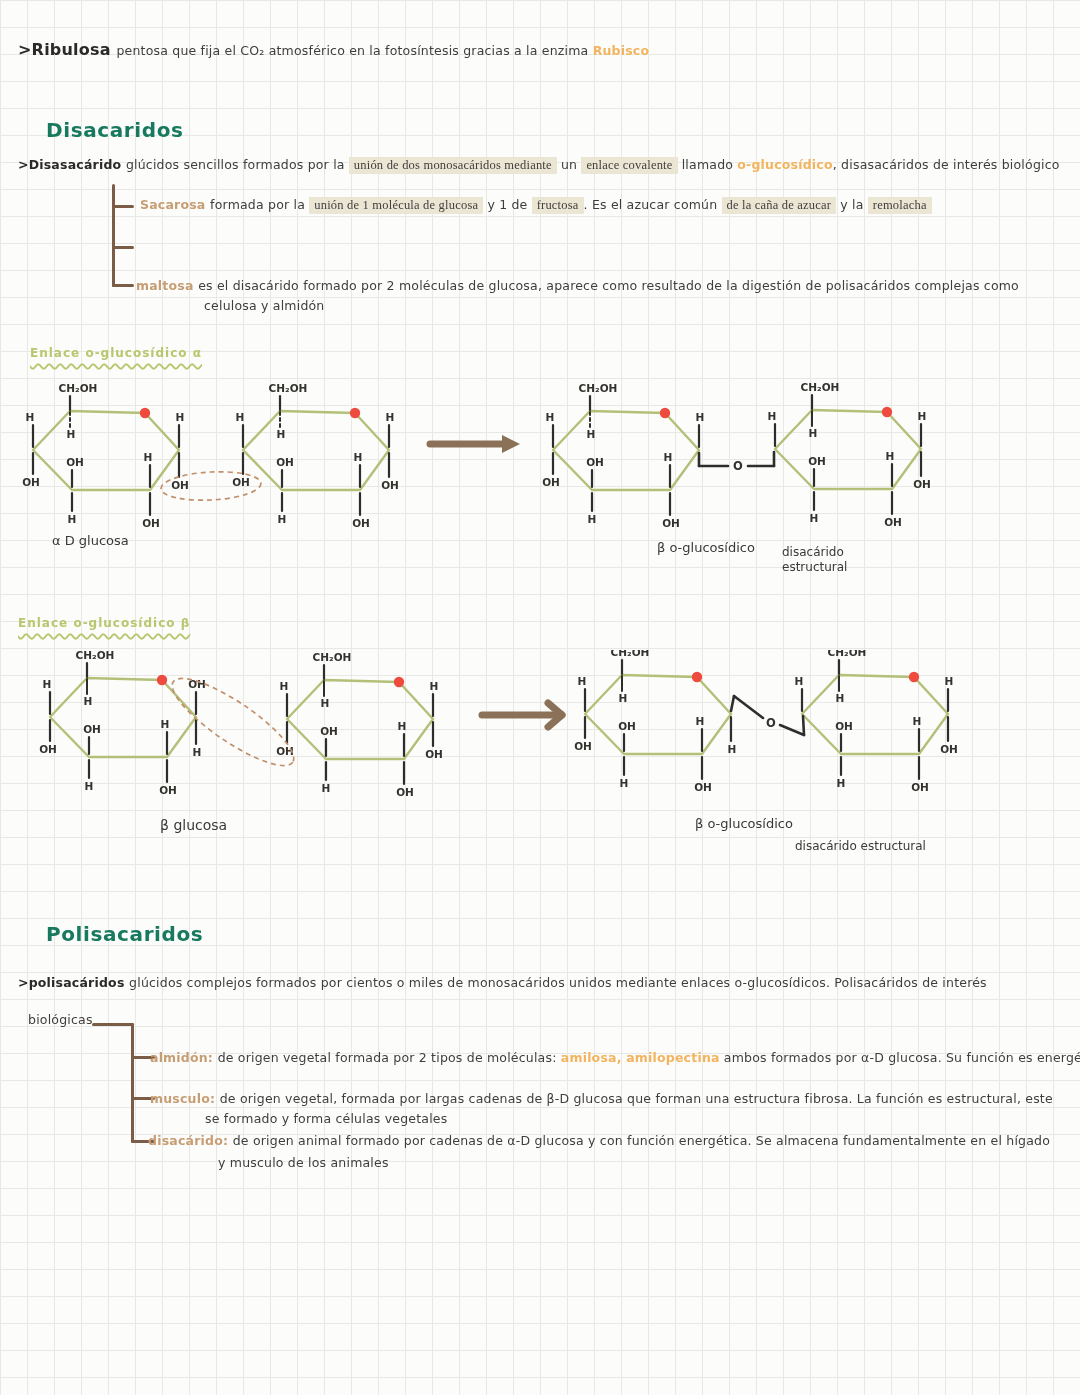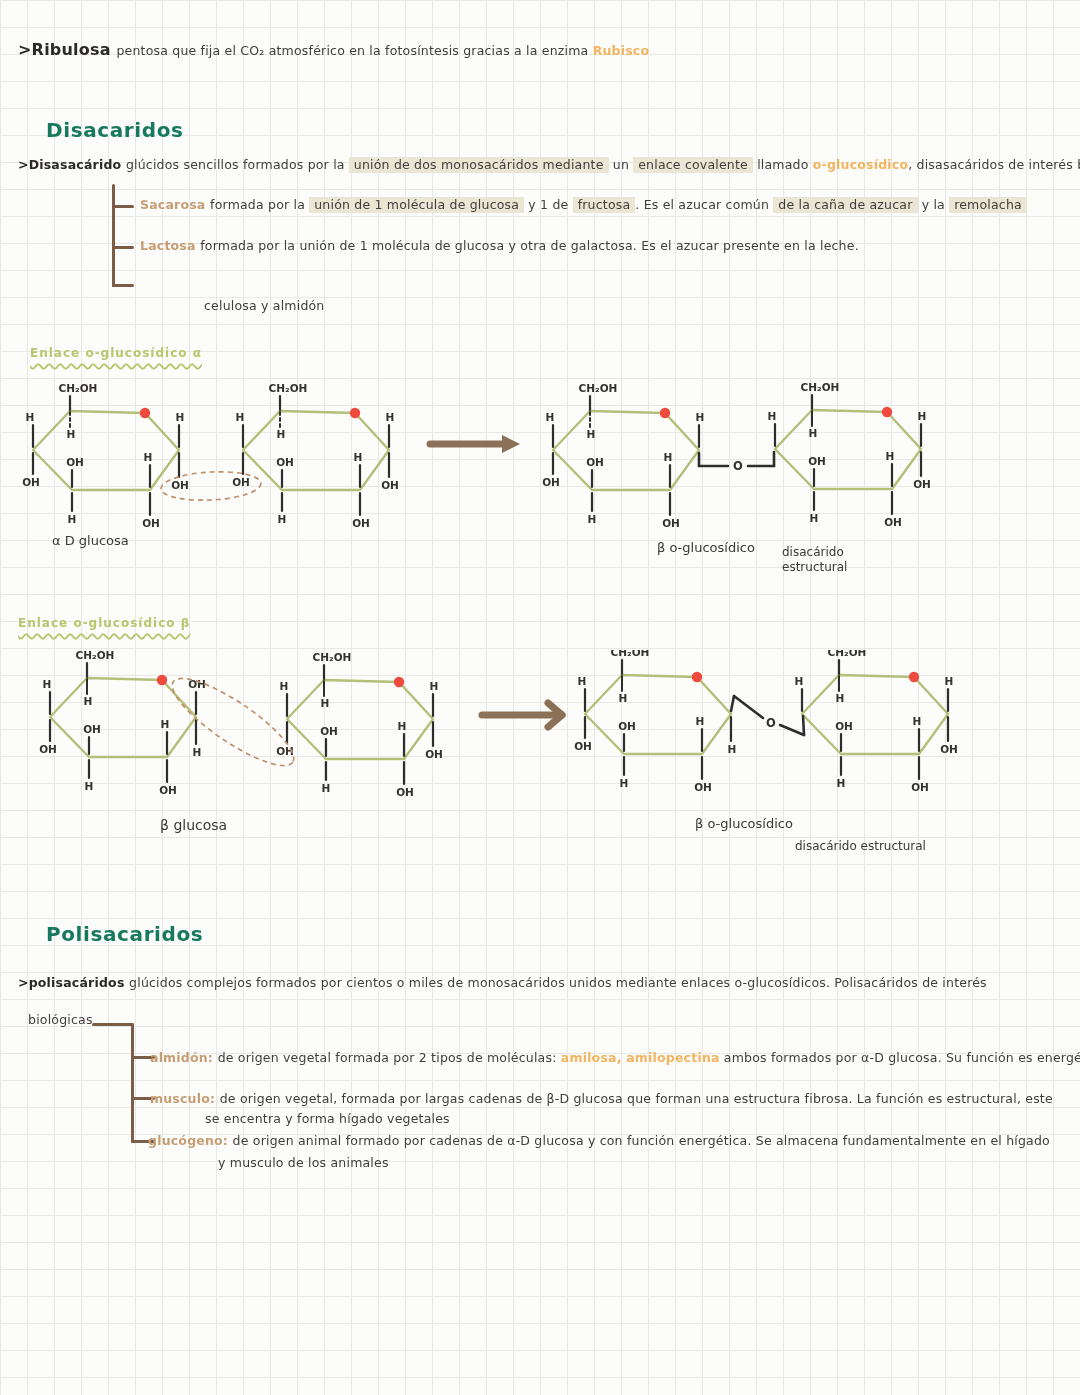--- a/index.html
+++ b/index.html
@@ -10,21 +10,21 @@
       linear-gradient(to right,#e8e8e7 1px,transparent 1px),
       linear-gradient(to bottom,#e8e8e7 1px,transparent 1px),
       #fcfcfb;
     background-size:27px 27px,27px 27px;
   }
   .line{position:absolute;white-space:nowrap;font-size:12.5px;color:#3f3e3c;letter-spacing:.2px;line-height:1.25;}
   .clip{overflow:hidden;}
   .line span{display:inline;}
   .b{font-weight:bold;color:#2b2a28;}
   .lead{font-weight:bold;color:#2b2a28;font-size:16px;}
-  .hl{background:#ebe5d4;border-radius:8px;padding:8px 5px;}
+  .hl{background:#ebe5d4;border-radius:8px;padding:8px 5px;font-family:Liberation Serif, serif;}
   .orange{color:#f2b45f;font-weight:bold;}
   .tan{color:#c79e74;font-weight:bold;}
   .green-h{position:absolute;color:#17795e;font-weight:bold;font-size:20px;letter-spacing:.6px;white-space:nowrap;}
   .olive-h{
     position:absolute;color:#b7c76d;font-weight:bold;font-size:12px;letter-spacing:1px;white-space:nowrap;
     text-decoration-line:underline;text-decoration-style:wavy;text-decoration-thickness:2px;text-underline-offset:6px;
   }
   .tree-line{position:absolute;background:#7b5c47;border-radius:2px;}
   svg{position:absolute;left:0;}
 </style>
@@ -38,21 +38,21 @@
   <div class="green-h" style="left:46px;top:118px">Disacaridos</div>
 
   <div class="line clip" style="left:18px;top:157px;width:1062px"><span class="b">&gt;Disasacárido </span><span>glúcidos sencillos formados por la </span><span class="hl">unión de dos monosacáridos mediante</span><span> un </span><span class="hl">enlace covalente</span><span> llamado </span><span class="orange">o-glucosídico</span><span>, disasacáridos de interés biológico</span></div>
 
   <div class="tree-line" style="left:112px;top:184px;width:3px;height:103px"></div>
   <div class="tree-line" style="left:112px;top:205px;width:22px;height:3px"></div>
   <div class="tree-line" style="left:112px;top:246px;width:22px;height:3px"></div>
   <div class="tree-line" style="left:112px;top:284px;width:22px;height:3px"></div>
 
   <div class="line clip" style="left:140px;top:197px;width:940px"><span class="tan">Sacarosa </span><span>formada por la </span><span class="hl">unión de 1 molécula de glucosa</span><span> y 1 de </span><span class="hl">fructosa</span><span>. Es el azucar común </span><span class="hl">de la caña de azucar</span><span> y la </span><span class="hl">remolacha</span></div>
-  <div class="line clip" style="left:140px;top:238px;width:940px"><span class="tan">Lactosa </span><span>formada por la unión de 1 molécula de glucosa y otra de galactosa. Es el azucar presente en la leche.</span></div>
+  <div class="line clip" style="left:136px;top:278px;width:944px"><span class="tan">maltosa </span><span>es el disacárido formado por 2 moléculas de glucosa, aparece como resultado de la digestión de polisacáridos complejas como</span></div>
   <div class="line" style="left:204px;top:298px">celulosa y almidón</div>
 
   <div class="olive-h" style="left:30px;top:346px">Enlace o-glucosídico α</div>
 
   <svg id="mol-row-1" width="1080" height="215" style="top:375px">
       <g>
         <polygon points="33,75 70,36 145,38 179,75 150,115 72,115" fill="none" stroke="#b2c078" stroke-width="2.4" stroke-linejoin="round"></polygon>
         <circle cx="145" cy="38" r="5.2" fill="#ee4a3e"></circle>
         <line x1="33" y1="72" x2="33" y2="50" stroke="#2e2d2b" stroke-width="2.2" stroke-linecap="round"></line>
         <text x="30" y="46" font-size="10.5" fill="#33322f" font-weight="600" text-anchor="middle" font-family="&quot;DejaVu Sans&quot;,sans-serif">H</text>
@@ -280,17 +280,17 @@
   <div class="line" style="left:28px;top:1012px">biológicas</div>
 
   <div class="tree-line" style="left:92px;top:1023px;width:42px;height:3px"></div>
   <div class="tree-line" style="left:131px;top:1023px;width:3px;height:120px"></div>
   <div class="tree-line" style="left:131px;top:1056px;width:24px;height:3px"></div>
   <div class="tree-line" style="left:131px;top:1097px;width:24px;height:3px"></div>
   <div class="tree-line" style="left:131px;top:1140px;width:24px;height:3px"></div>
 
   <div class="line clip" style="left:150px;top:1050px;width:930px"><span class="tan">almidón: </span><span>de origen vegetal formada por 2 tipos de moléculas: </span><span class="orange">amilosa, amilopectina</span><span> ambos formados por α-D glucosa. Su función es energética</span></div>
   <div class="line clip" style="left:150px;top:1091px;width:930px"><span class="tan">musculo: </span><span>de origen vegetal, formada por largas cadenas de β-D glucosa que forman una estructura fibrosa. La función es estructural, este</span></div>
-  <div class="line" style="left:205px;top:1111px">se encentra y forma hígado vegetales</div>
-  <div class="line clip" style="left:148px;top:1133px;width:932px"><span class="tan">glucógeno: </span><span>de origen animal formado por cadenas de α-D glucosa y con función energética. Se almacena fundamentalmente en el hígado</span></div>
+  <div class="line" style="left:205px;top:1111px">se formado y forma células vegetales</div>
+  <div class="line clip" style="left:148px;top:1133px;width:932px"><span class="tan">disacárido: </span><span>de origen animal formado por cadenas de α-D glucosa y con función energética. Se almacena fundamentalmente en el hígado</span></div>
   <div class="line" style="left:218px;top:1155px">y musculo de los animales</div>
 
 </div>
 
 </body></html>

